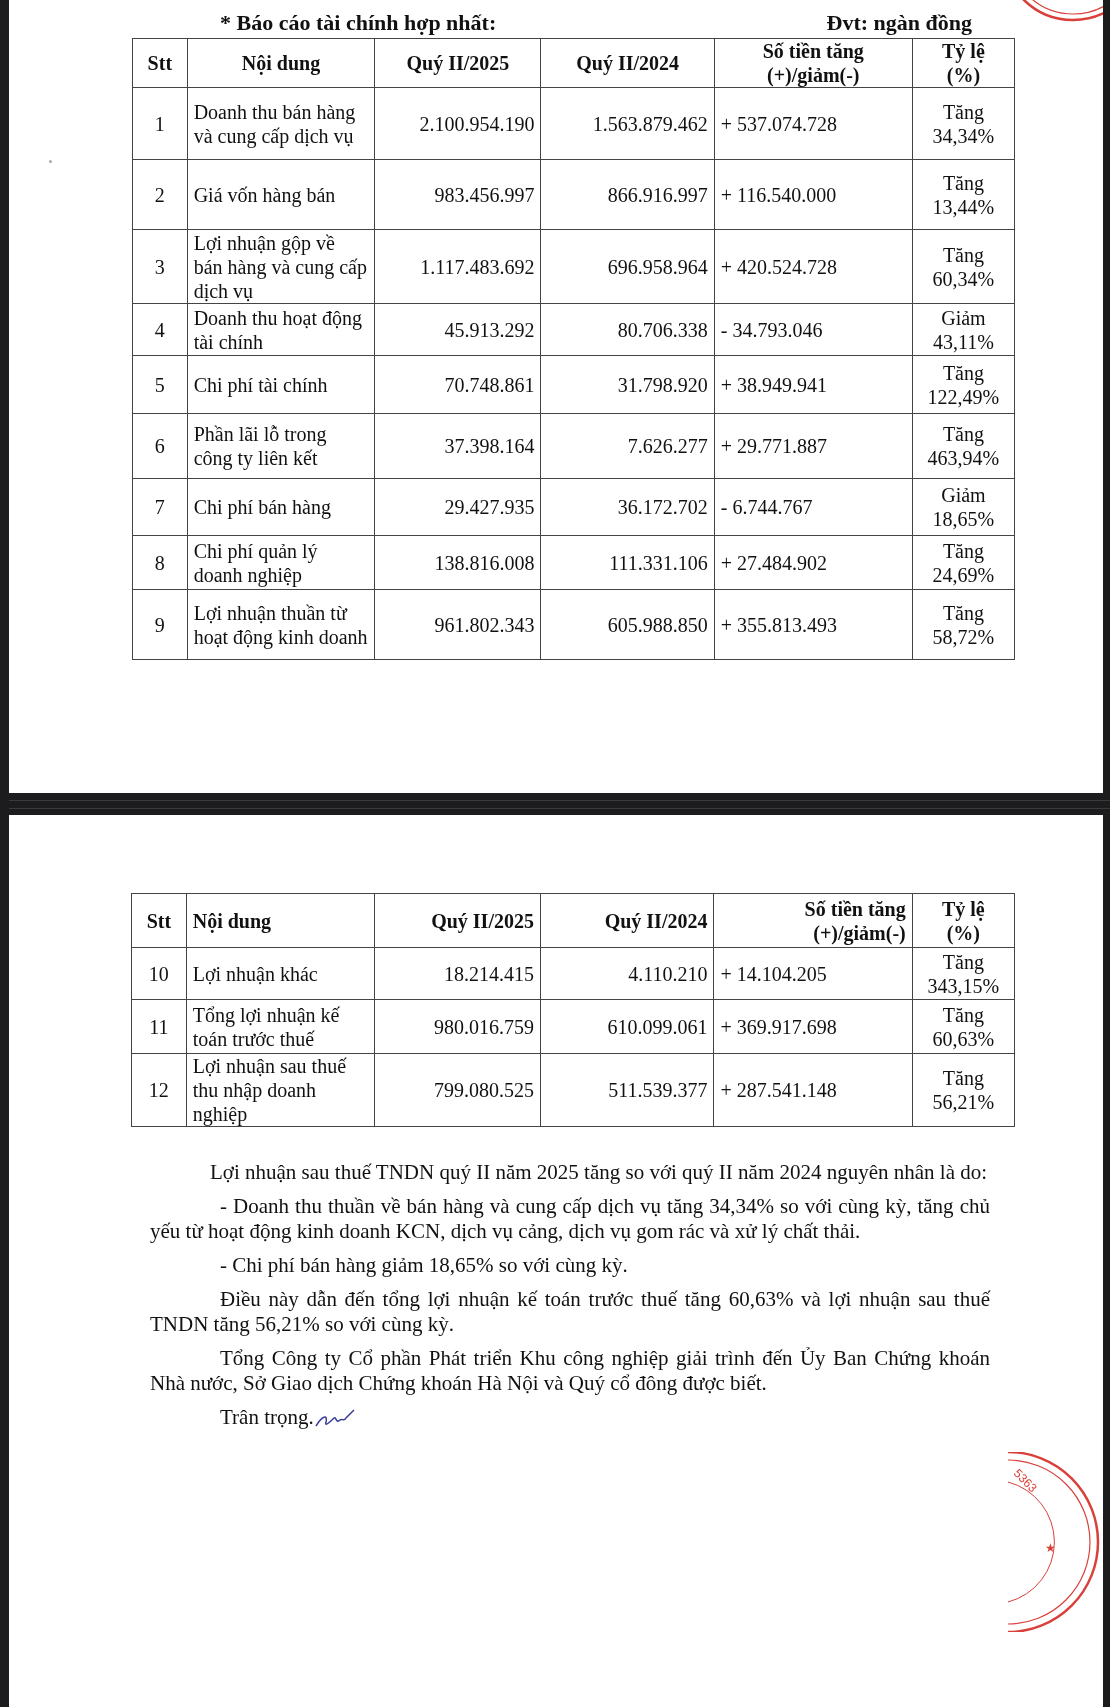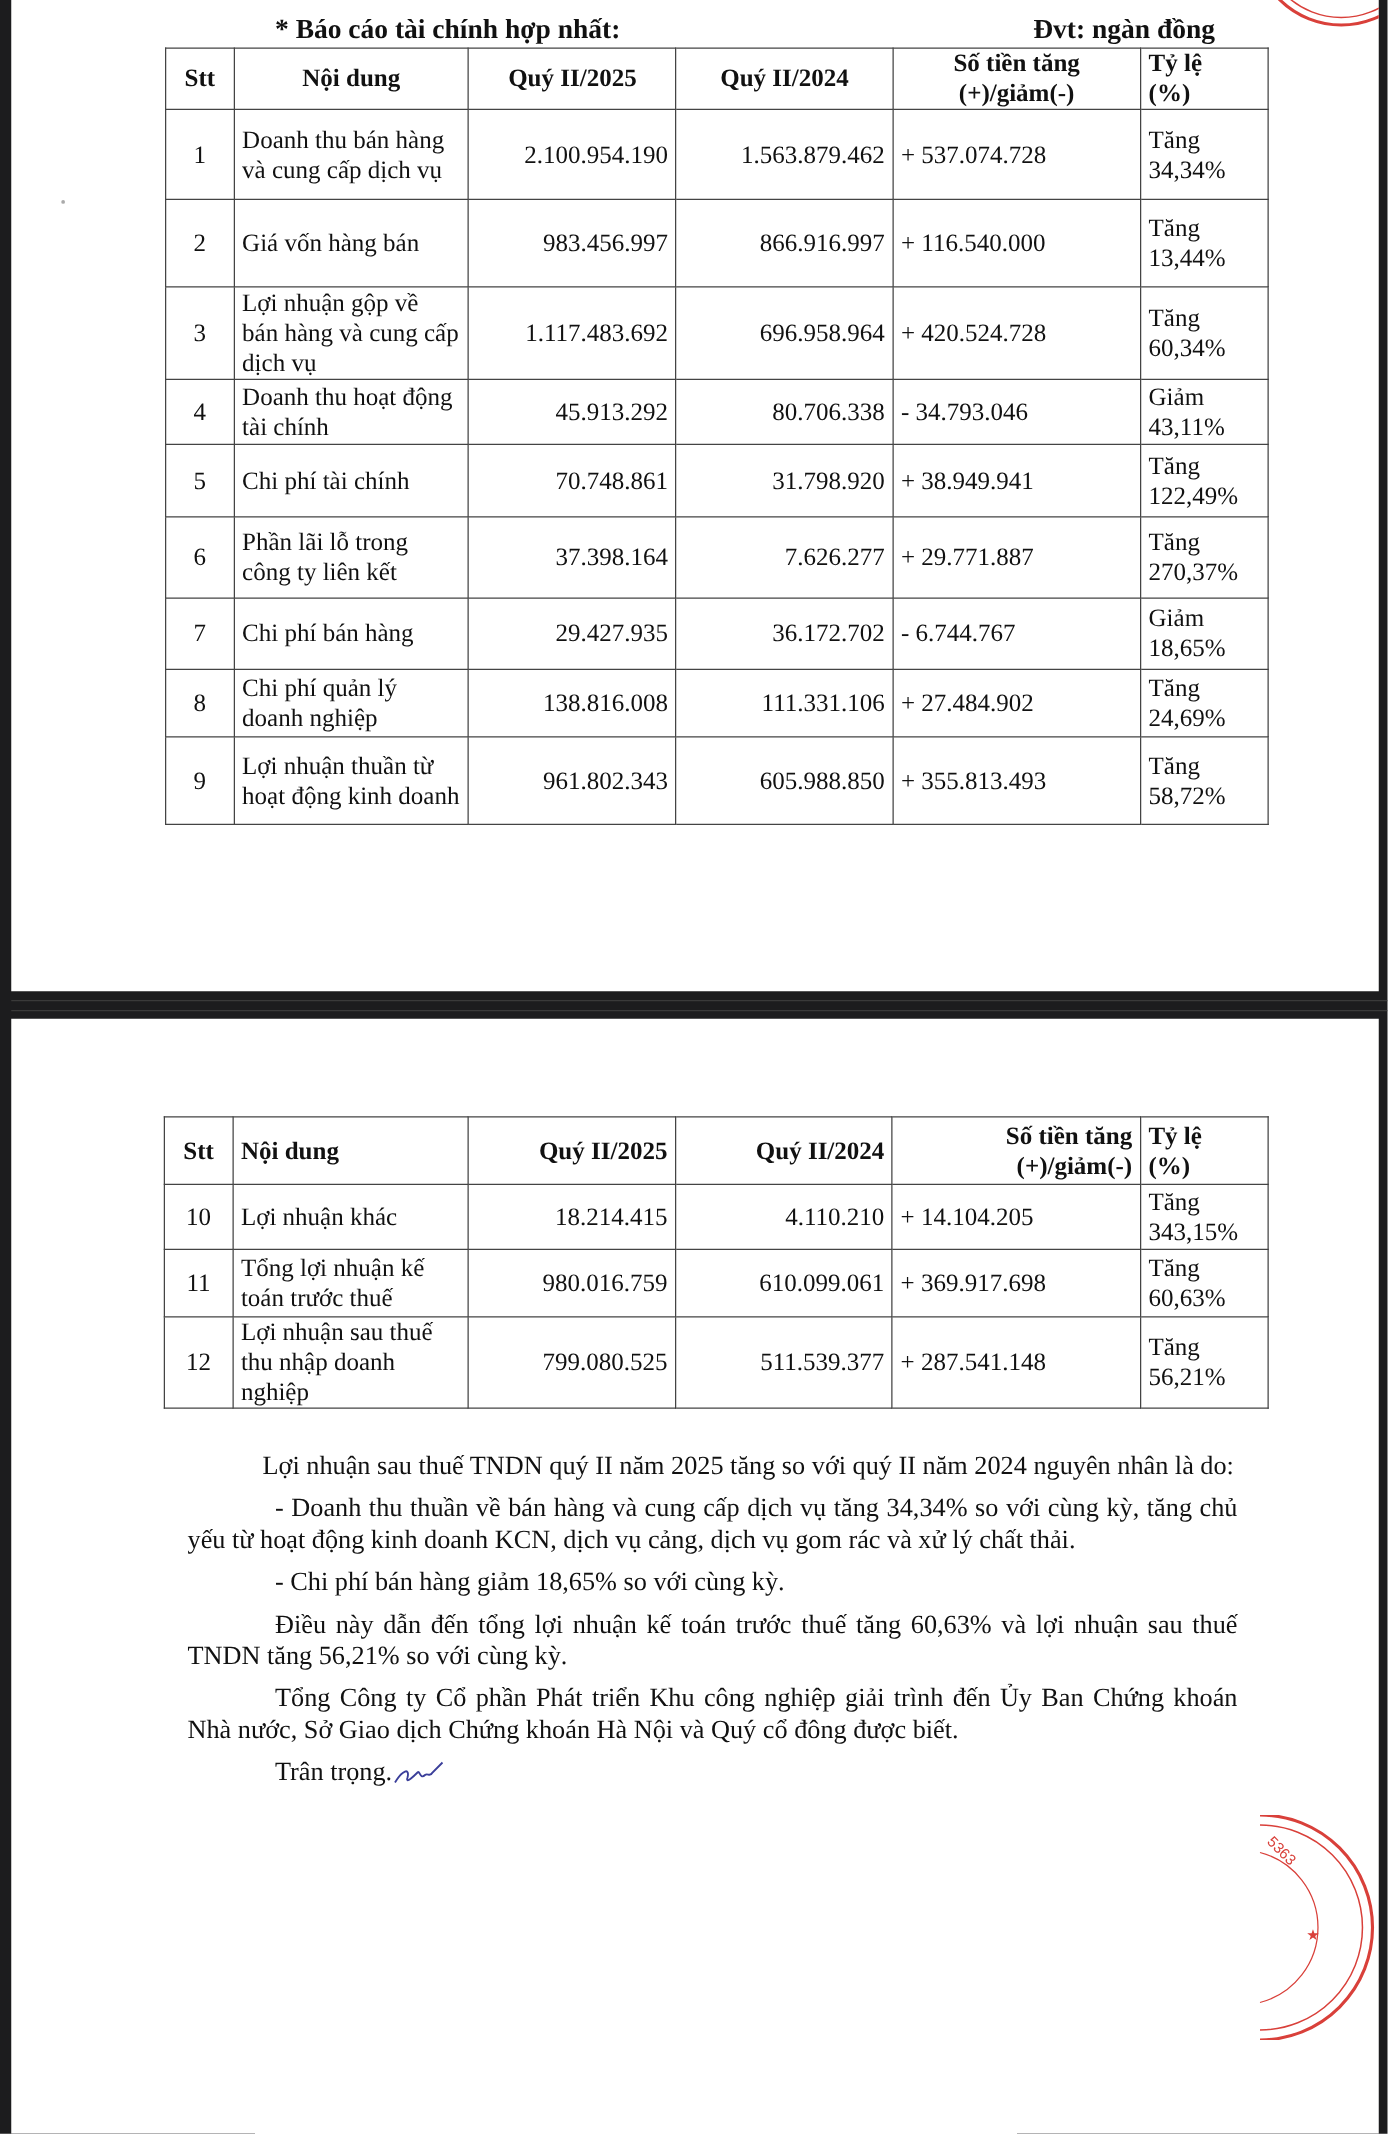--- a/index.html
+++ b/index.html
@@ -19,21 +19,21 @@
   table.fin { position:absolute; border-collapse:collapse; font-size:20px; }
   table.fin td, table.fin th { border:1.5px solid #444; padding:0 6px; line-height:24px; }
   table.fin th { font-weight:bold; }
   #table1 { left:132px; top:38px; width:883px; }
   #table2 { left:131px; top:893px; width:884px; }
   .c-stt { width:40px; text-align:center; }
   .c-nd { width:169px; text-align:left;font-family:Liberation Serif, serif; }
   .c-q25 { width:148px; text-align:right; }
   .c-q24 { width:155px; text-align:right; }
   .c-diff { width:179px; text-align:left; }
-  .c-rate { width:86px; text-align:left; }
+  .c-rate { width:86px; text-align:center; }
   th.c-nd, th.c-q25, th.c-q24 { text-align:center; }
   #table2 th.c-nd { text-align:left; }
   #table2 th.c-q25, #table2 th.c-q24 { text-align:right; }
   th.c-diff { text-align:center; }
   #table2 th.c-diff { text-align:right; }
   .rate-line { display:block; }
 
   .body-text { position:absolute; left:150px; width:840px; top:1160px; font-size:21px; line-height:25px; text-align:justify; }
   .body-text p { margin:0 0 9px 0; text-indent:70px; }
   .body-text p.first { text-indent:60px; }
@@ -141,21 +141,21 @@
         </td>
       </tr>
       <tr style="height: 65px;">
         <td class="c-stt">6</td>
         <td class="c-nd">Phần lãi lỗ trong công ty liên kết</td>
         <td class="c-q25">37.398.164</td>
         <td class="c-q24">7.626.277</td>
         <td class="c-diff">+ 29.771.887</td>
         <td class="c-rate">
           <span class="rate-line">Tăng</span>
-          <span class="rate-line">270,37%</span>
+          <span class="rate-line">463,94%</span>
         </td>
       </tr>
       <tr style="height: 57px;">
         <td class="c-stt">7</td>
         <td class="c-nd">Chi phí bán hàng</td>
         <td class="c-q25">29.427.935</td>
         <td class="c-q24">36.172.702</td>
         <td class="c-diff">- 6.744.767</td>
         <td class="c-rate">
           <span class="rate-line">Giảm</span>

